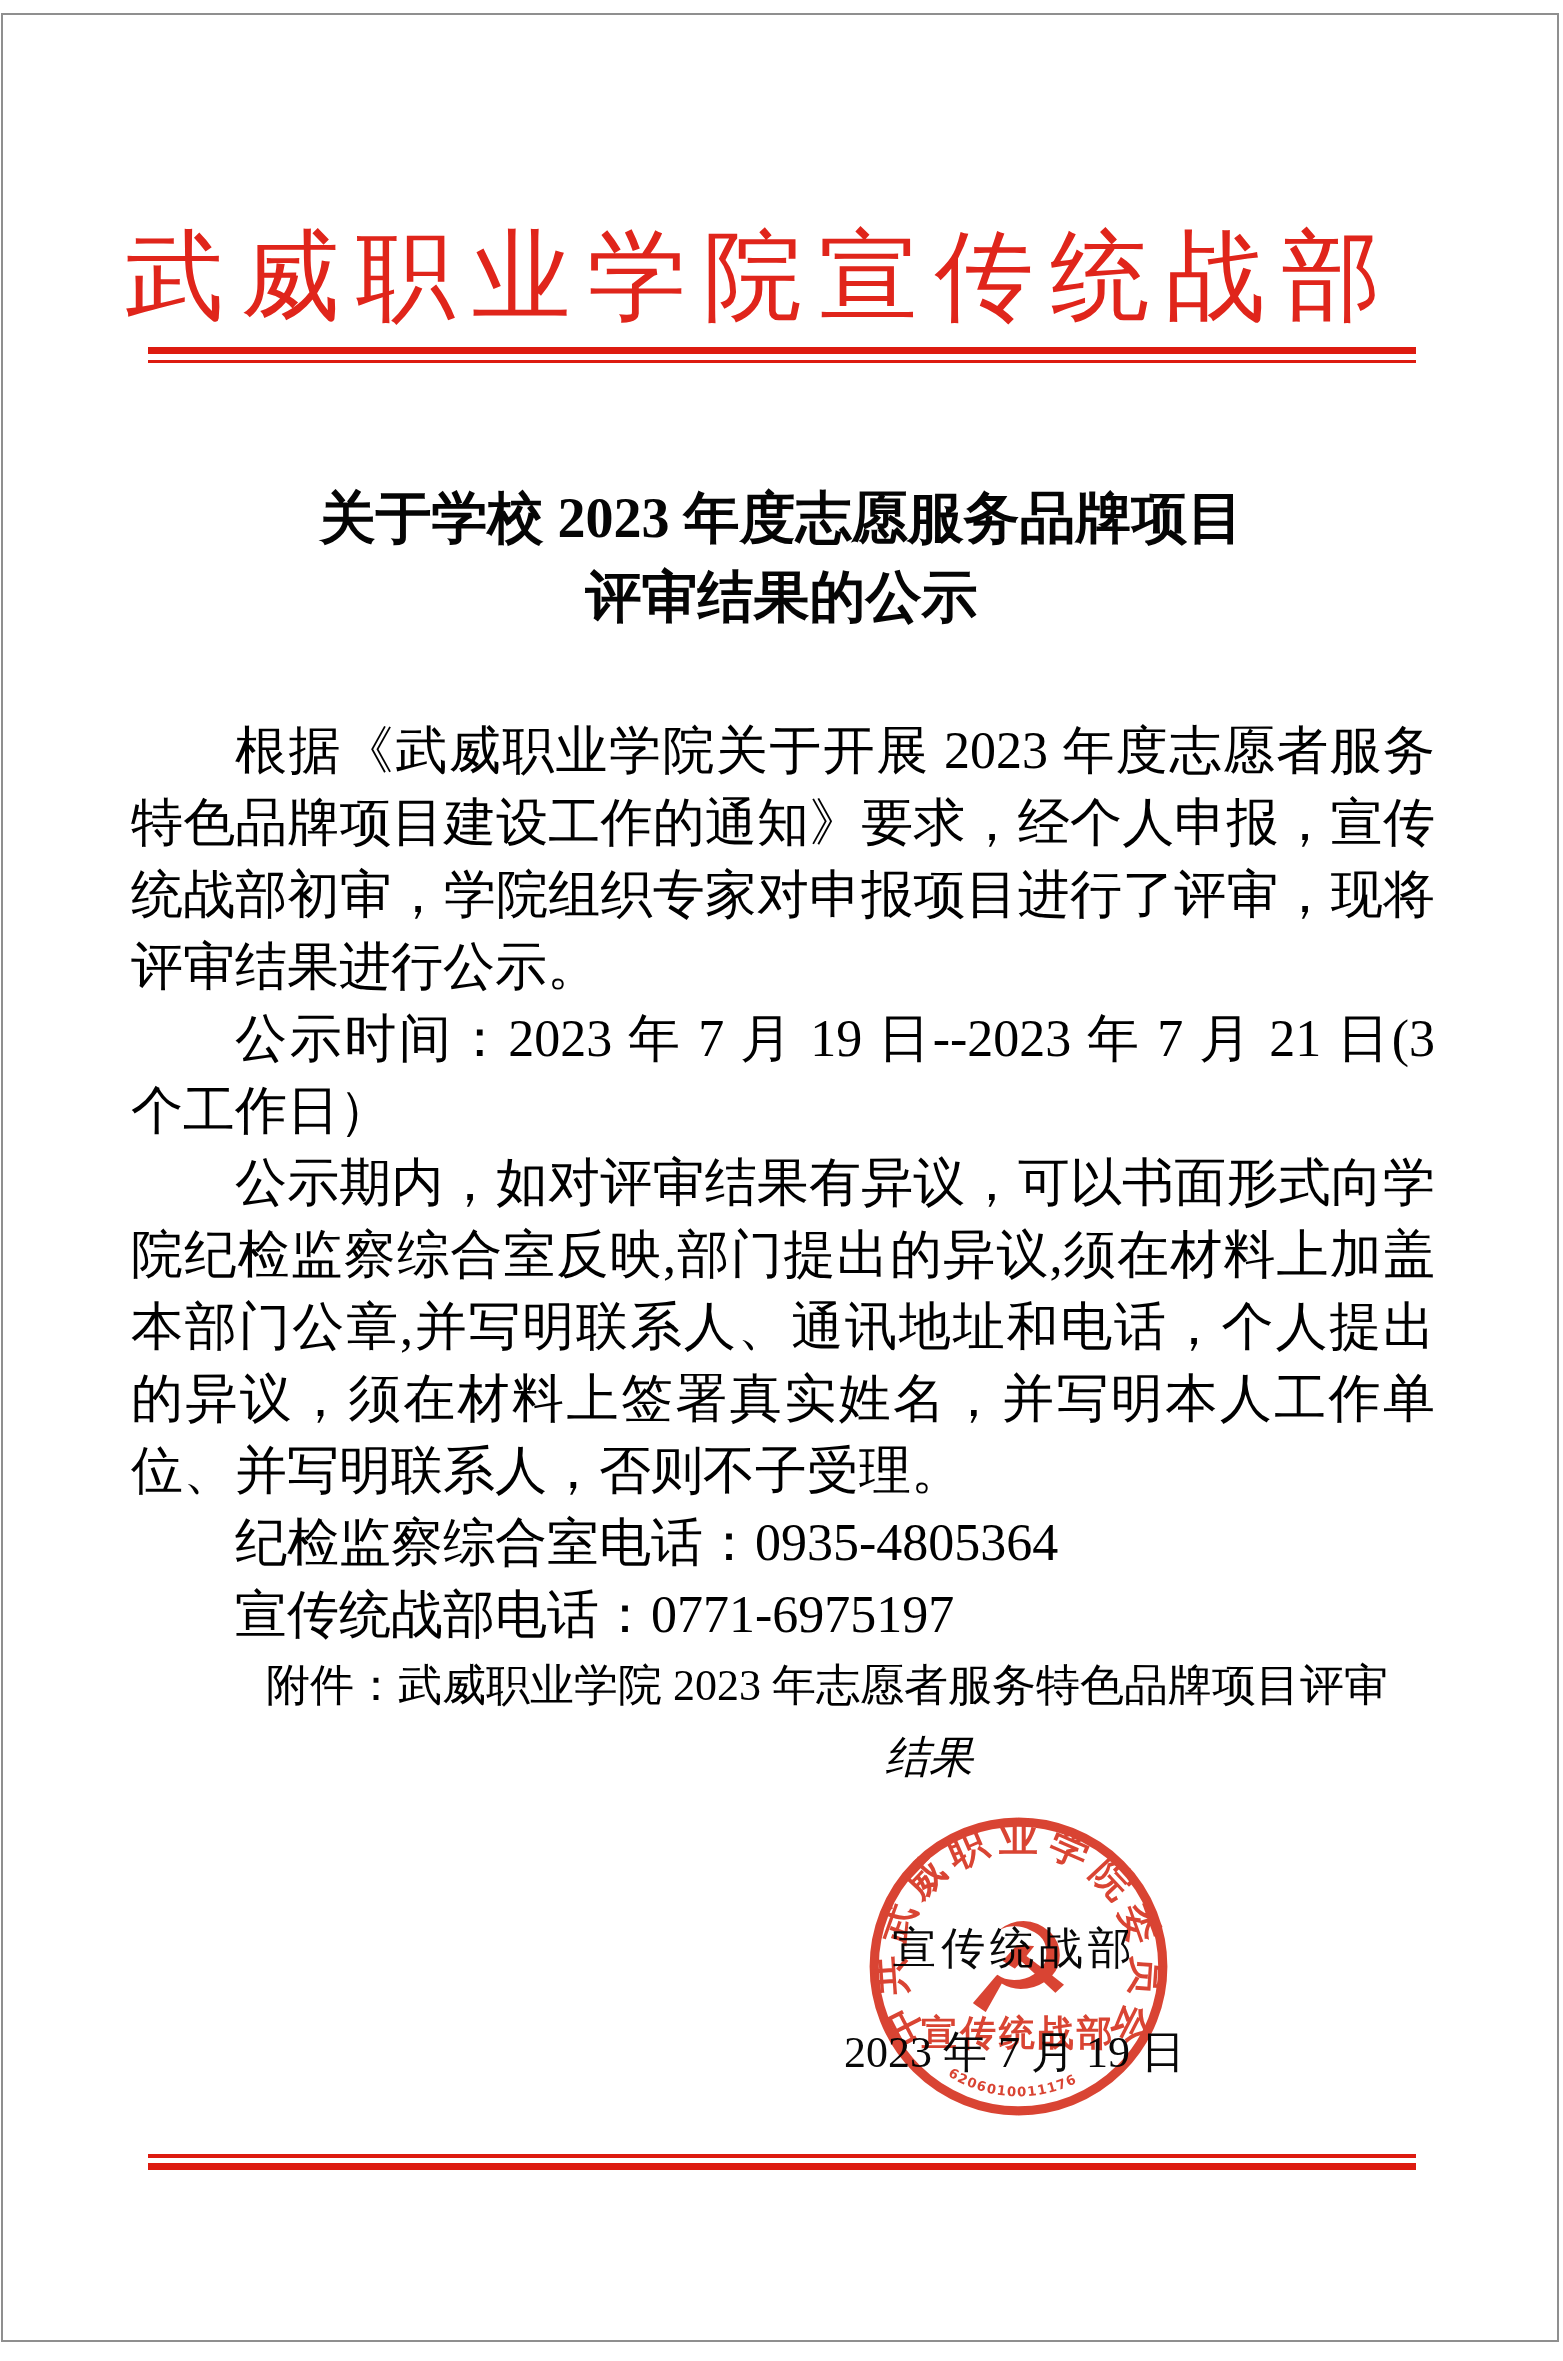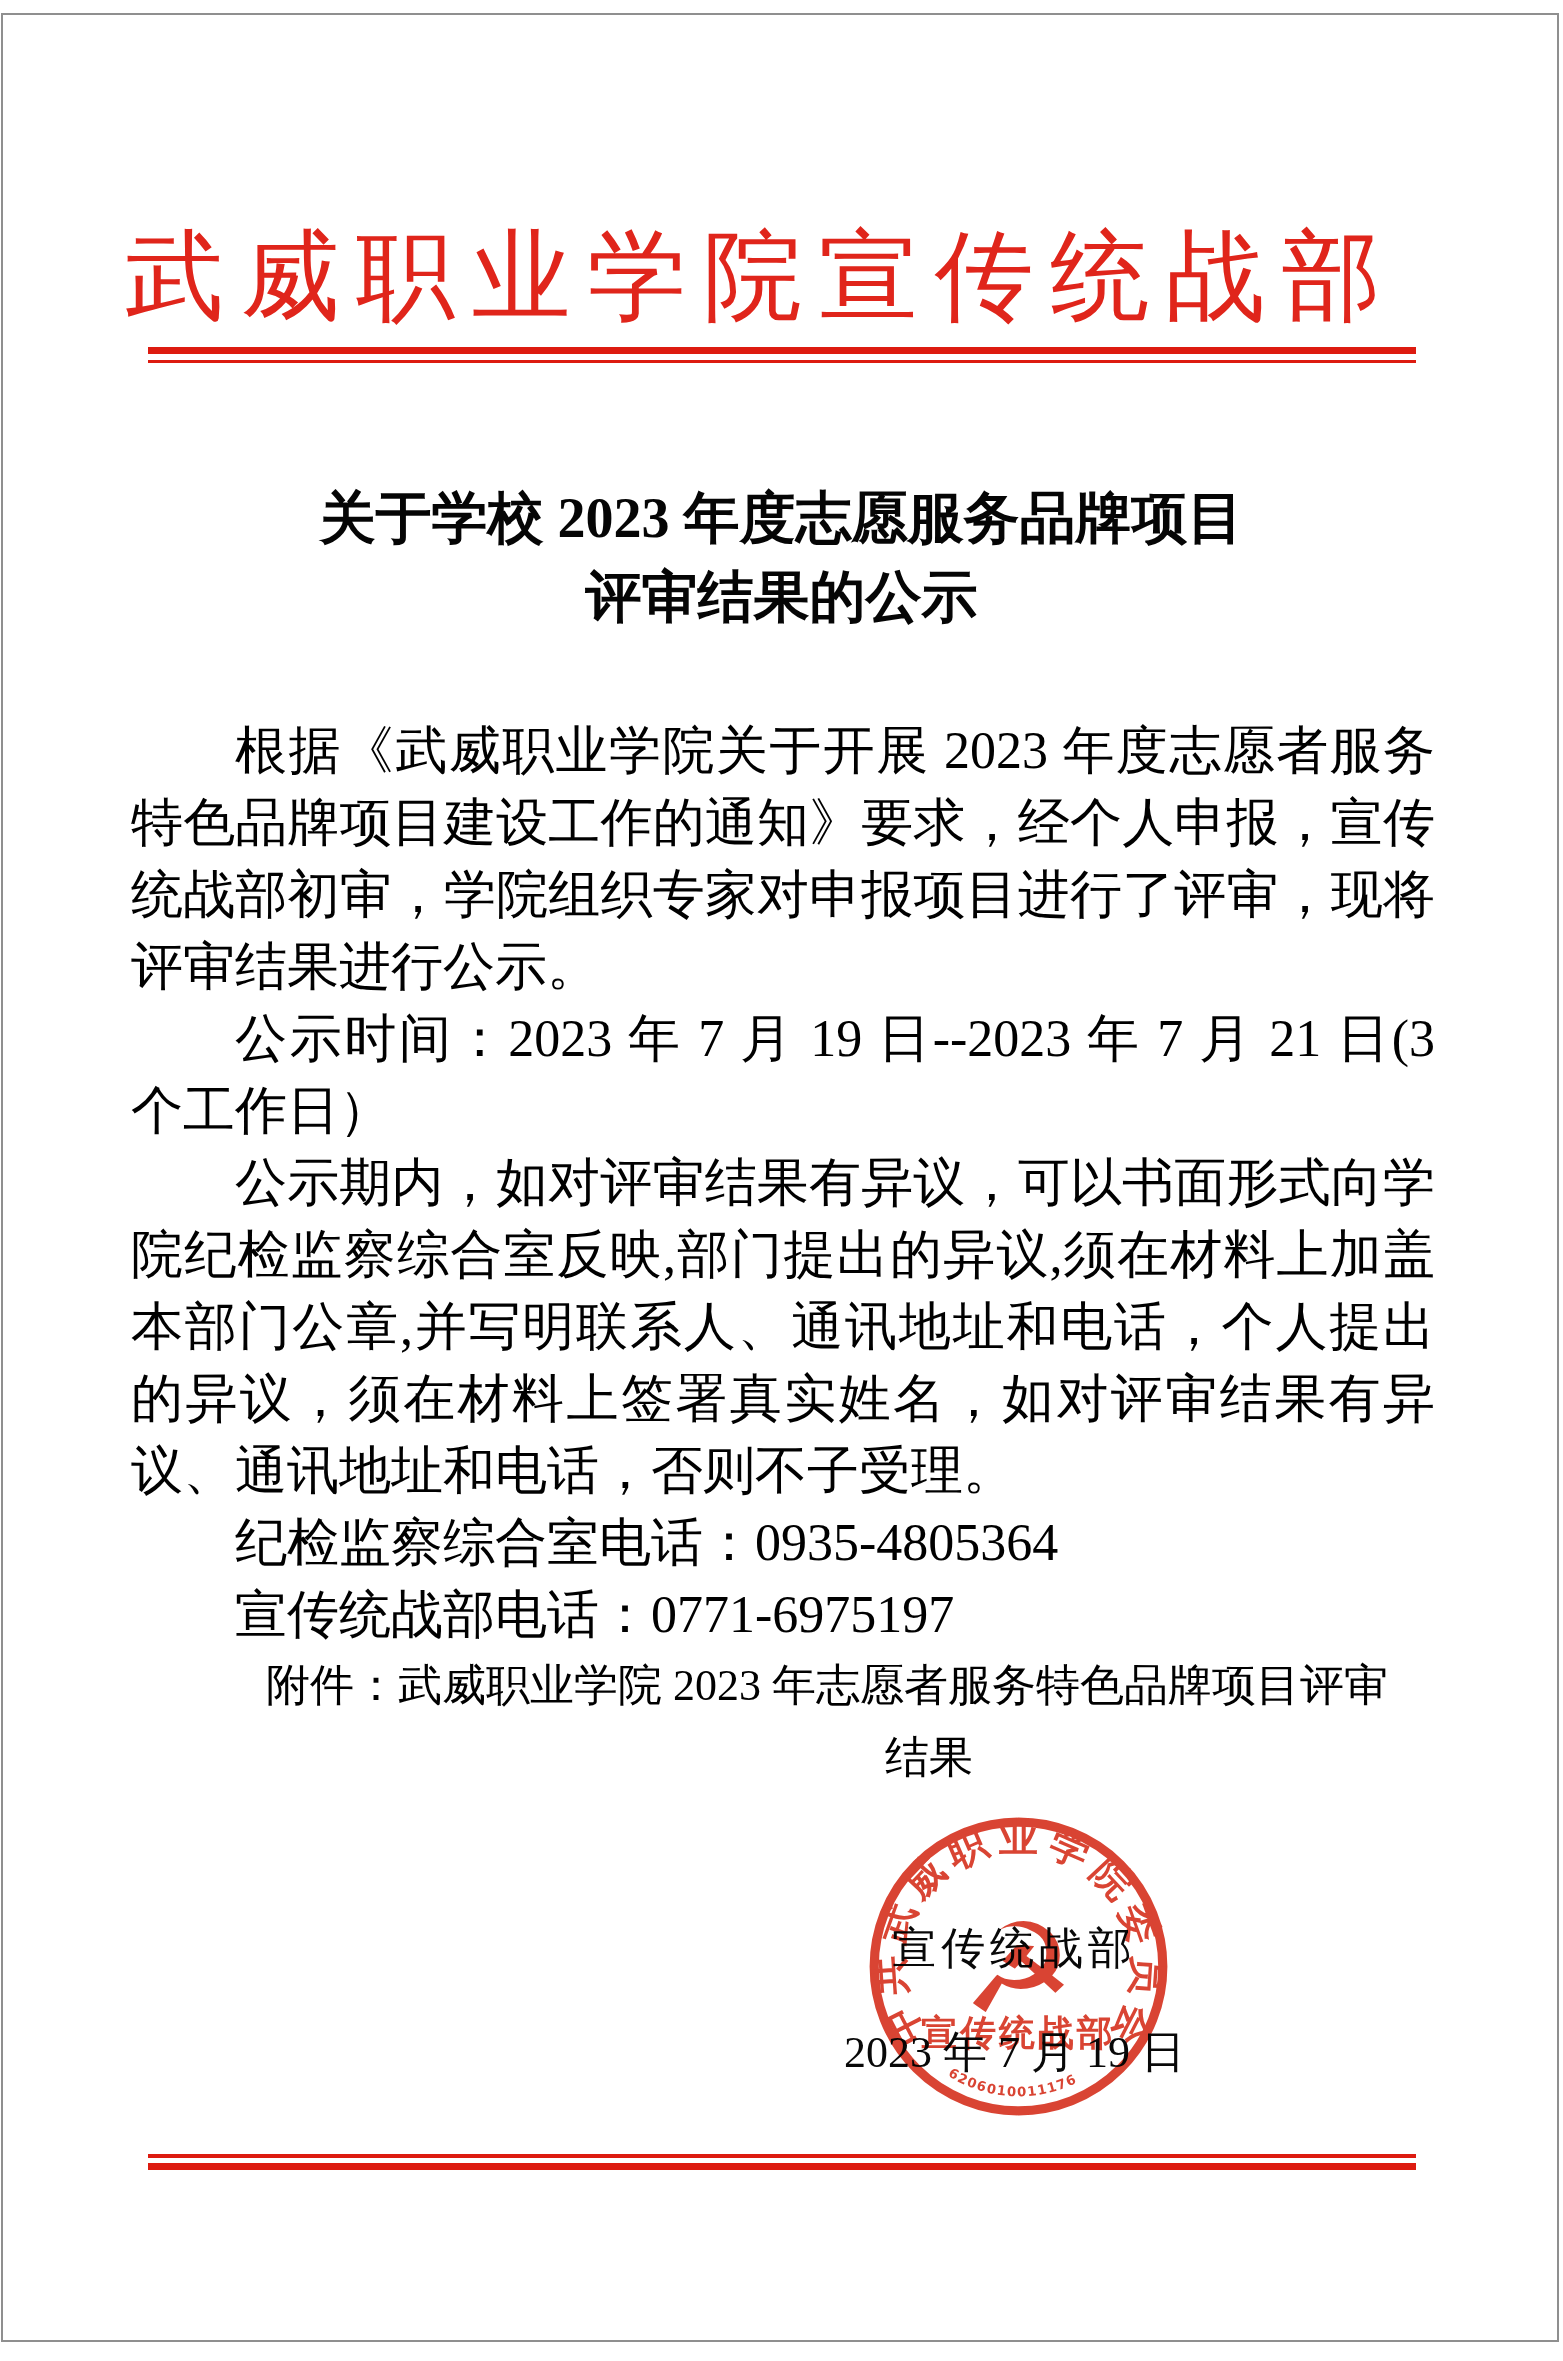--- a/index.html
+++ b/index.html
@@ -32,21 +32,21 @@
     color: #050505;
   }
   .body-text {
     position: absolute; top: 715px; left: 131px; width: 1304px;
     font-size: 52px; line-height: 72px; text-align: justify;
   }
   .body-text p { margin: 0; text-indent: 2em; }
   .attachment { position: absolute; top: 1650px; left: 131px; width: 1304px; font-size: 44px; line-height: 72px; text-align: center; }
   .attachment p { margin: 0; }
   .att-line1 { text-indent: 2em; }
-  .att-line2 { padding-left: 292px; }
+  .att-line2 { padding-left: 292px; font-style: italic; }
   .signature {
     position: absolute; top: 1919px; left: 768px; width: 493px;
     text-align: center; font-size: 44px; color: #080808;
   }
   .signature .sig-dept { letter-spacing: 4.9px; }
   .signature .sig-date { margin-top: 45px; white-space: nowrap; }
   .seal {
     position: absolute; top: 1813px; left: 865px; width: 307px; height: 307px;
     mix-blend-mode: multiply; opacity: 0.95;
   }
@@ -69,21 +69,21 @@
 </div>
 
 <h1 class="doc-title">
   <span>关于学校 2023 年度志愿服务品牌项目</span><br>
   <span>评审结果的公示</span>
 </h1>
 
 <div class="body-text">
   <p>根据《武威职业学院关于开展 2023 年度志愿者服务特色品牌项目建设工作的通知》要求，经个人申报，宣传统战部初审，学院组织专家对申报项目进行了评审，现将评审结果进行公示。</p>
   <p>公示时间：2023 年 7 月 19 日--2023 年 7 月 21 日(3 个工作日）</p>
-  <p>公示期内，如对评审结果有异议，可以书面形式向学院纪检监察综合室反映,部门提出的异议,须在材料上加盖本部门公章,并写明联系人、通讯地址和电话，个人提出的异议，须在材料上签署真实姓名，如对评审结果有异议、通讯地址和电话，否则不子受理。</p>
+  <p>公示期内，如对评审结果有异议，可以书面形式向学院纪检监察综合室反映,部门提出的异议,须在材料上加盖本部门公章,并写明联系人、通讯地址和电话，个人提出的异议，须在材料上签署真实姓名，并写明本人工作单位、并写明联系人，否则不子受理。</p>
   <p>纪检监察综合室电话：0935-4805364</p>
   <p>宣传统战部电话：0771-6975197</p>
 </div>
 
 <div class="attachment">
   <p class="att-line1">附件：武威职业学院 2023 年志愿者服务特色品牌项目评审</p>
   <p class="att-line2">结果</p>
 </div>
 
 <div class="signature">

